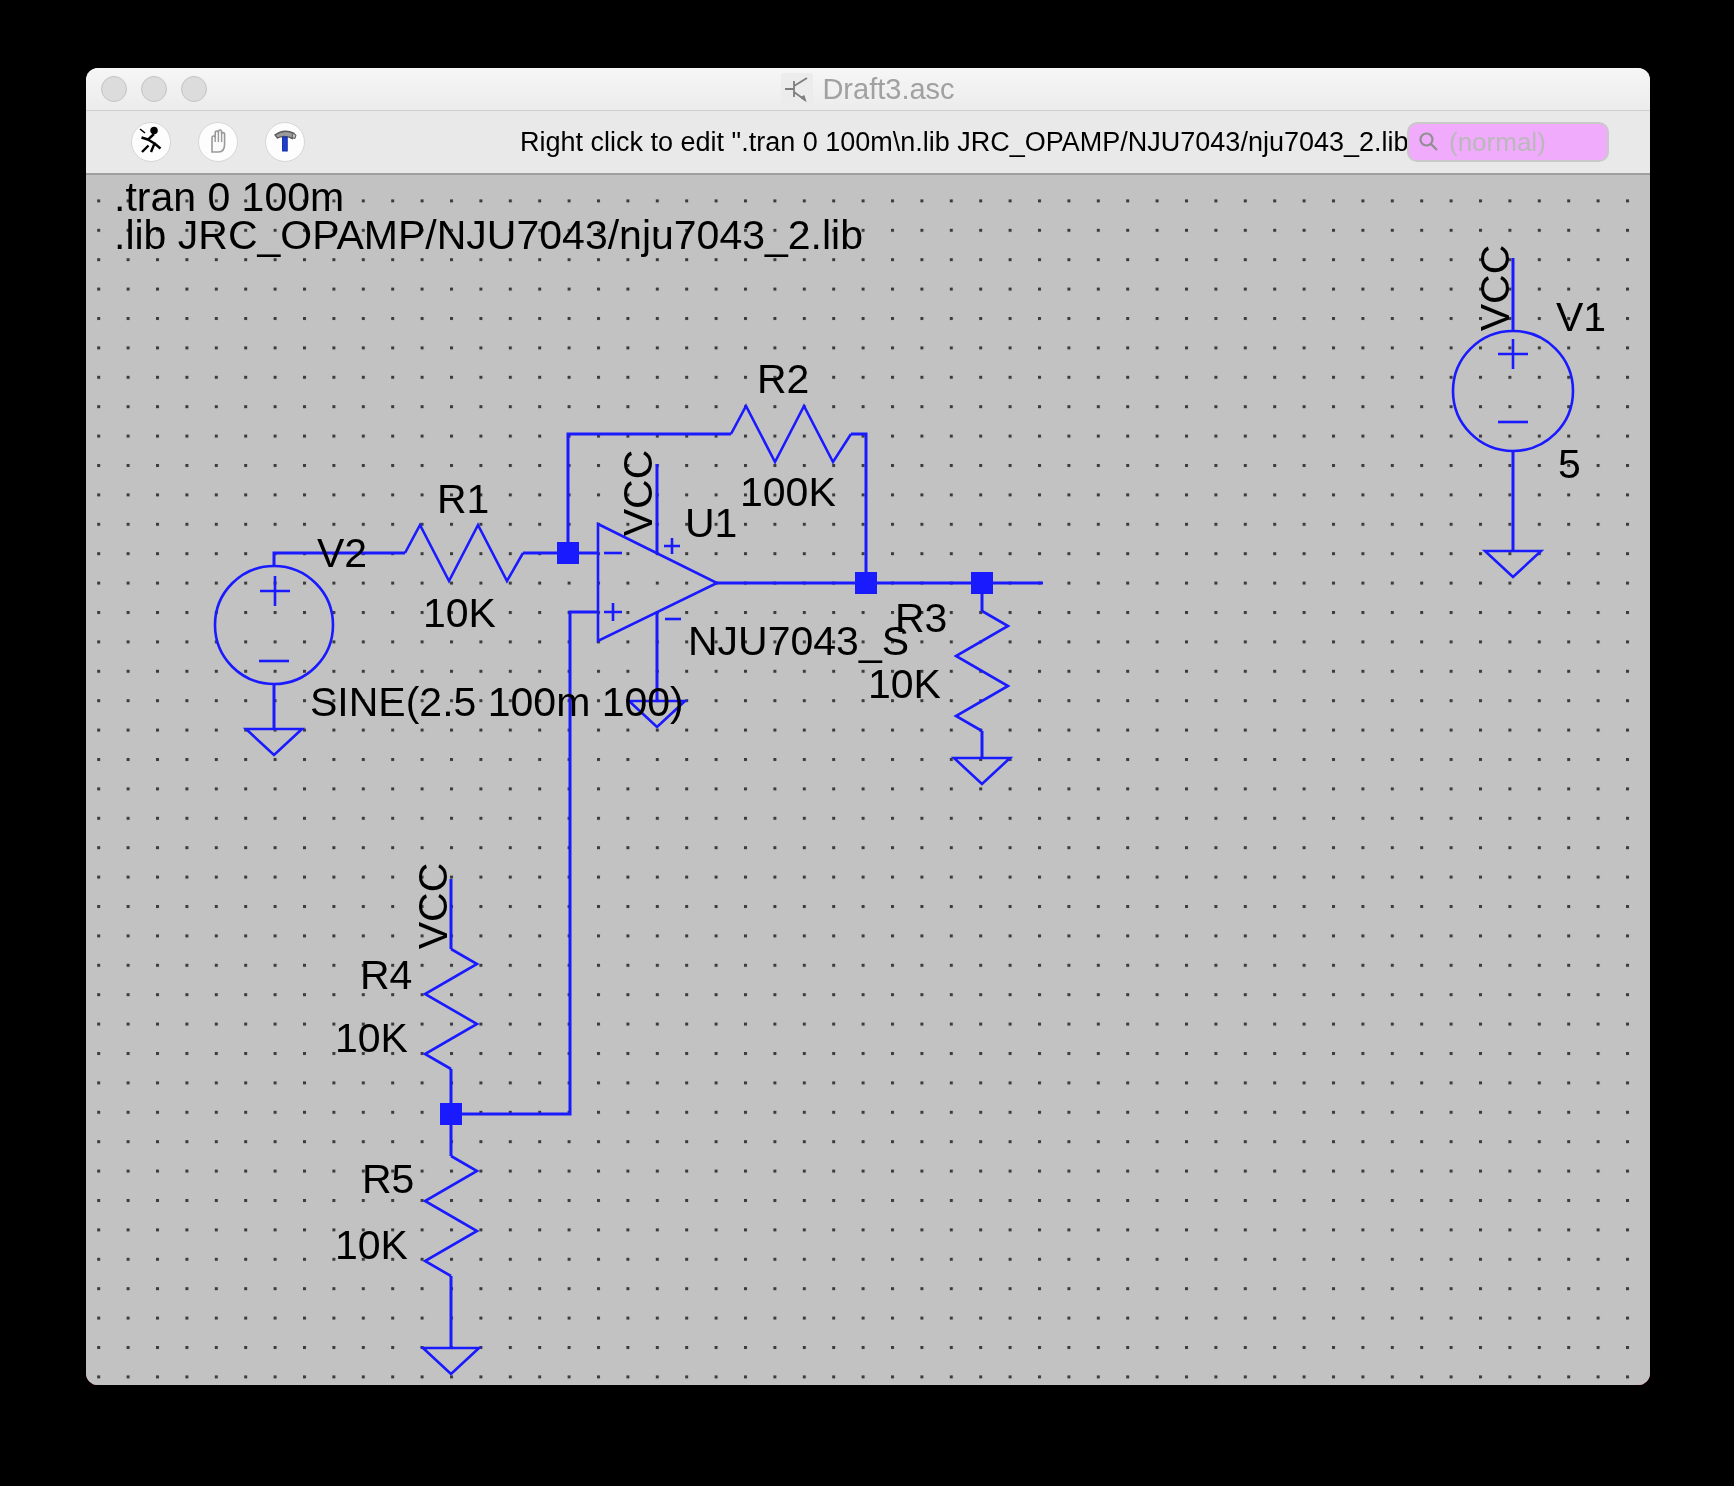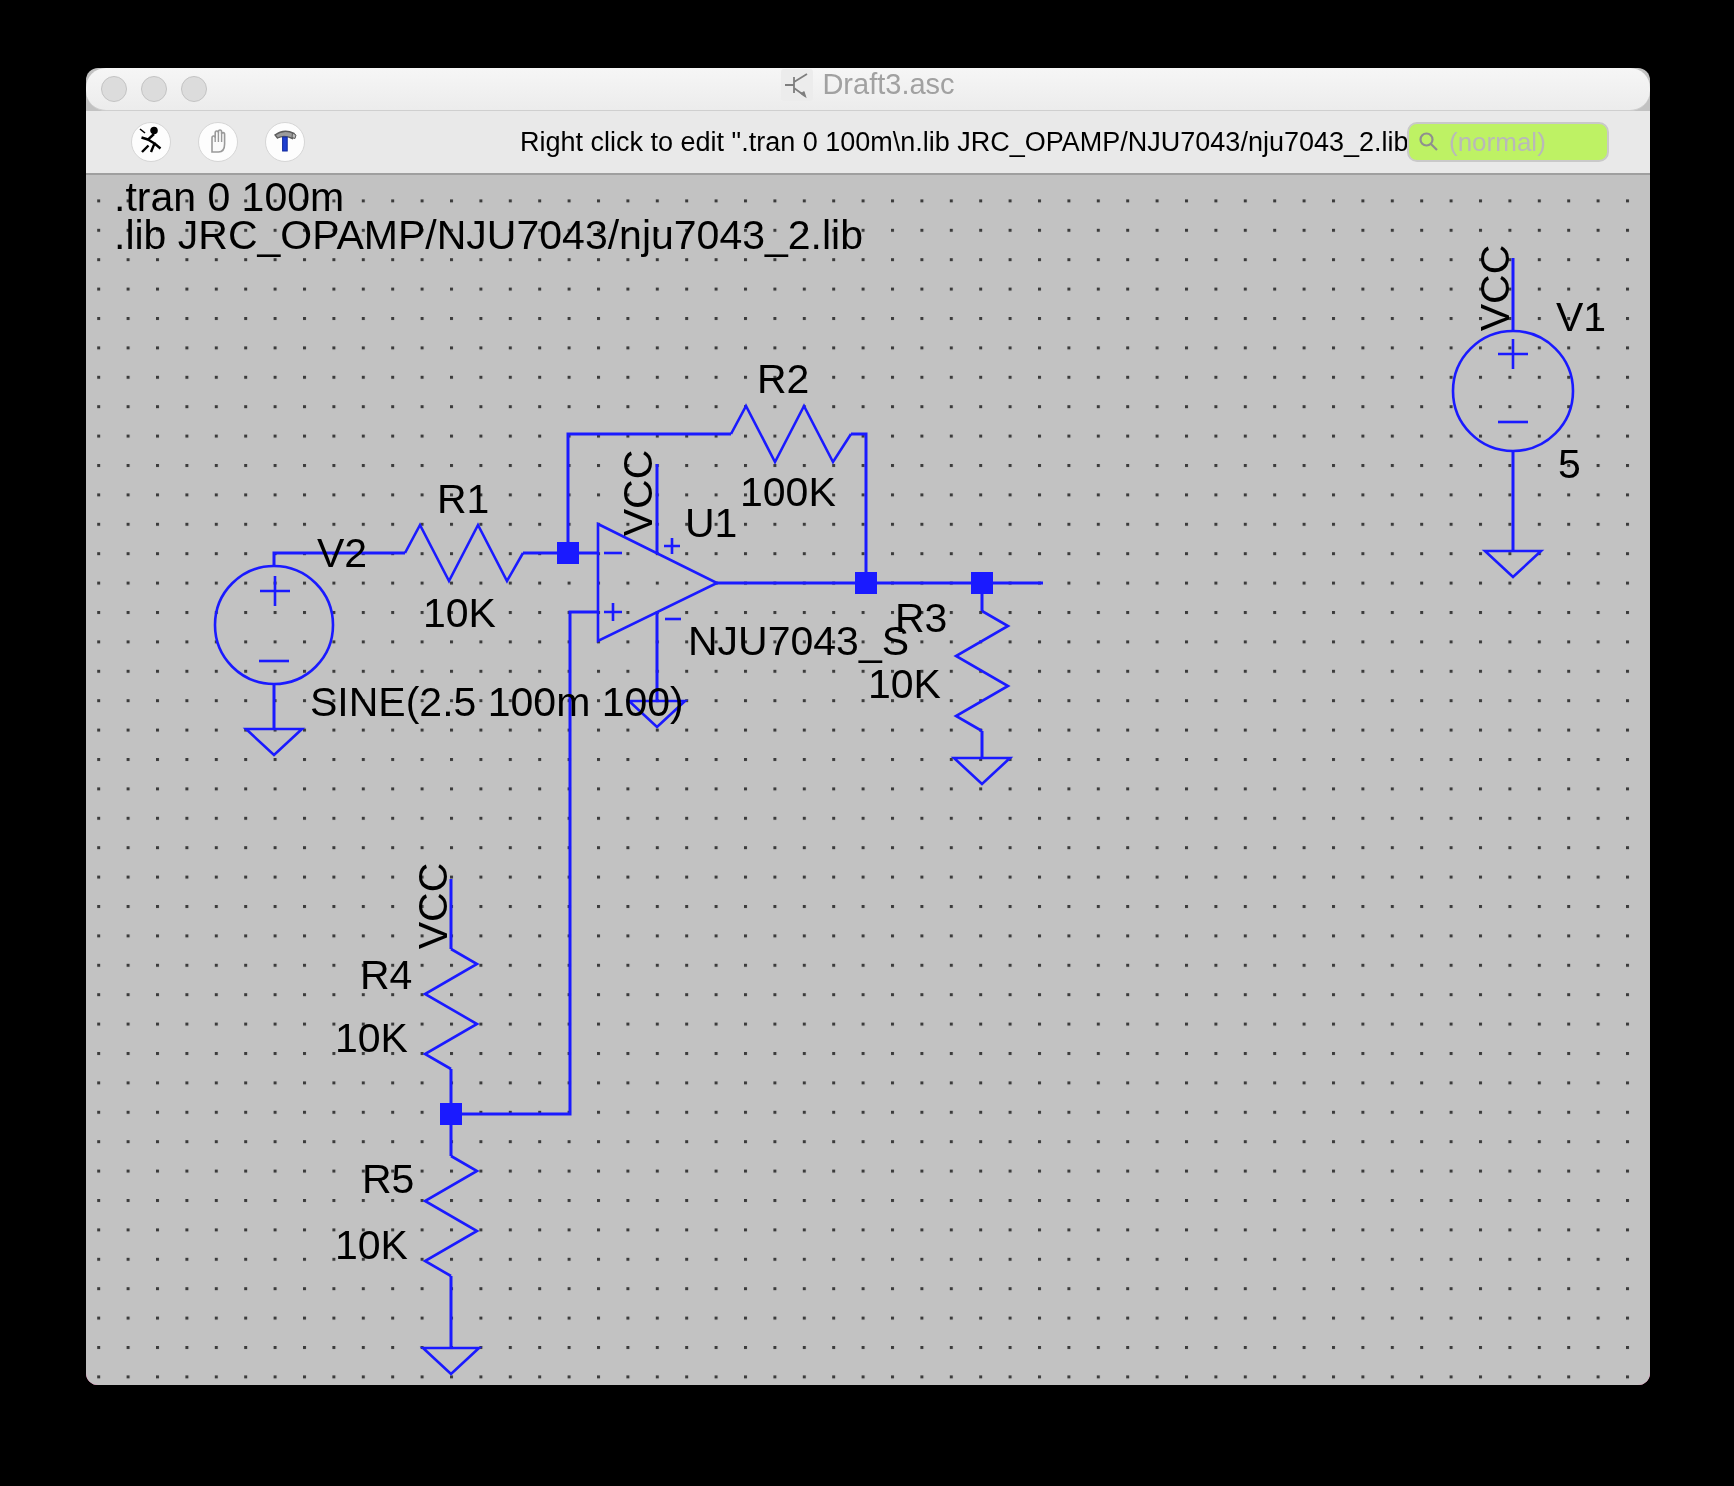--- a/index.html
+++ b/index.html
@@ -9,21 +9,21 @@
   }
   .window{
     position:absolute;left:86px;top:68px;width:1564px;height:1317px;
     border-radius:12px;overflow:hidden;background:#c2c2c2;
     display:flex;flex-direction:column;
   }
   
   .titlebar{
     height:42px;flex:0 0 42px;background:linear-gradient(#f6f6f6,#ececec);
     border-bottom:1px solid #cfcfcf;position:relative;
-    display:flex;align-items:flex-start;justify-content:center;border-radius:20px;
+    display:flex;align-items:center;justify-content:center;
   }
   .traffic{position:absolute;left:15px;top:8px;display:flex;gap:14px;}
   .traffic .light{
     width:26px;height:26px;border-radius:50%;
     background:#dcdcdc;border:1px solid #c3c3c3;box-sizing:border-box;
   }
   .title-group{display:flex;align-items:center;gap:9px;}
   .title-doc-icon{width:32px;height:32px;background:#ececec;border-radius:3px;
     display:flex;align-items:center;justify-content:center;}
   .window-title{color:#a1a1a1;font-size:29px;}
@@ -38,21 +38,21 @@
     border:1px solid #d6d6d6;box-sizing:border-box;
     display:flex;align-items:center;justify-content:center;flex:0 0 auto;
   }
   .tool-btn + .tool-btn{margin-left:27px;}
   .status-text{
     flex:1;text-align:center;font-size:27px;color:#000;padding-left:215px;
     white-space:nowrap;overflow:hidden;
   }
   .search-box{
     flex:0 0 auto;width:202px;height:40px;margin-right:41px;box-sizing:border-box;
-    background:#bef264;border:2px solid #c9c9c9;border-radius:10px;
+    background:#f0abfc;border:2px solid #c9c9c9;border-radius:10px;
     display:flex;align-items:center;padding:0 8px;
   }
   .search-box input{
     border:none;outline:none;background:transparent;width:150px;
     font-size:26px;color:#555;font-family:"Liberation Sans",sans-serif;
   }
   .search-box input::placeholder{color:#b9b9b9;}
   
   .canvas{flex:1;position:relative;background:#ec4899;}
   .canvas svg{position:absolute;left:0;top:0;}

